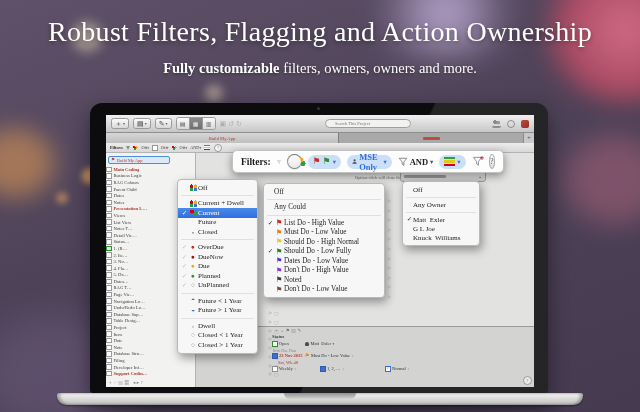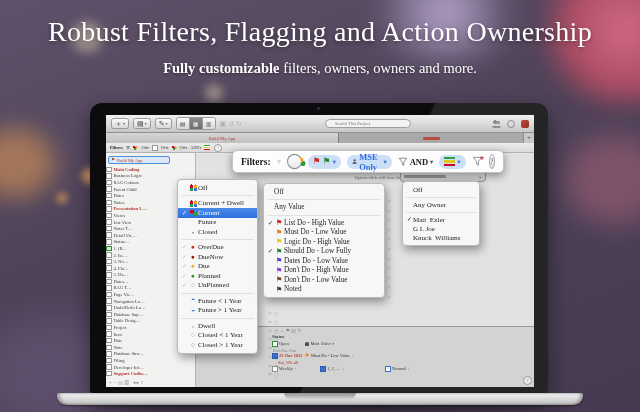--- a/index.html
+++ b/index.html
@@ -539,62 +539,62 @@
 
     <div class="mrow plain">
           <span class="check"></span>
           <span class="mic ic-none"></span>
           <span class="mlabel">Off</span>
         </div>
         <div class="msep"></div>
         <div class="mrow plain">
           <span class="check"></span>
           <span class="mic ic-none"></span>
-          <span class="mlabel">Any Value</span>
+          <span class="mlabel">Any Could</span>
         </div>
         <div class="msep"></div>
         <div class="mrow">
           <span class="check">✓</span>
           <span class="mic ic-flag" style="color: rgb(201, 37, 29);"></span>
           <span class="mlabel">List Do - High Value</span>
         </div>
         <div class="mrow">
           <span class="check"></span>
           <span class="mic ic-flag" style="color: rgb(224, 123, 30);"></span>
           <span class="mlabel">Must Do - Low Value</span>
         </div>
         <div class="mrow">
           <span class="check"></span>
           <span class="mic ic-flag" style="color: rgb(227, 200, 28);"></span>
-          <span class="mlabel">Logic Do - High Value</span>
+          <span class="mlabel">Should Do - High Normal</span>
         </div>
         <div class="mrow">
           <span class="check">✓</span>
           <span class="mic ic-flag" style="color: rgb(30, 125, 30);"></span>
           <span class="mlabel">Should Do - Low Fully</span>
         </div>
         <div class="mrow">
           <span class="check"></span>
           <span class="mic ic-flag" style="color: rgb(91, 47, 214);"></span>
           <span class="mlabel">Dates Do - Low Value</span>
         </div>
         <div class="mrow">
           <span class="check"></span>
           <span class="mic ic-flag" style="color: rgb(139, 47, 214);"></span>
           <span class="mlabel">Don't Do - High Value</span>
         </div>
         <div class="mrow">
           <span class="check"></span>
+          <span class="mic ic-flag" style="color: rgb(58, 58, 58);"></span>
+          <span class="mlabel">Noted</span>
+        </div>
+        <div class="mrow">
+          <span class="check"></span>
           <span class="mic ic-flag" style="color: rgb(122, 69, 38);"></span>
           <span class="mlabel">Don't Do - Low Value</span>
-        </div>
-        <div class="mrow">
-          <span class="check"></span>
-          <span class="mic ic-flag" style="color: rgb(58, 58, 58);"></span>
-          <span class="mlabel">Noted</span>
         </div>
       </div>
 
     <div class="menu menu-owner" style="left:296px;top:66px;width:78px">
 
     <div class="mrow">
           <span class="check"></span>
           <span class="mic ic-none"></span>
           <span class="mlabel">Off</span>
         </div>

